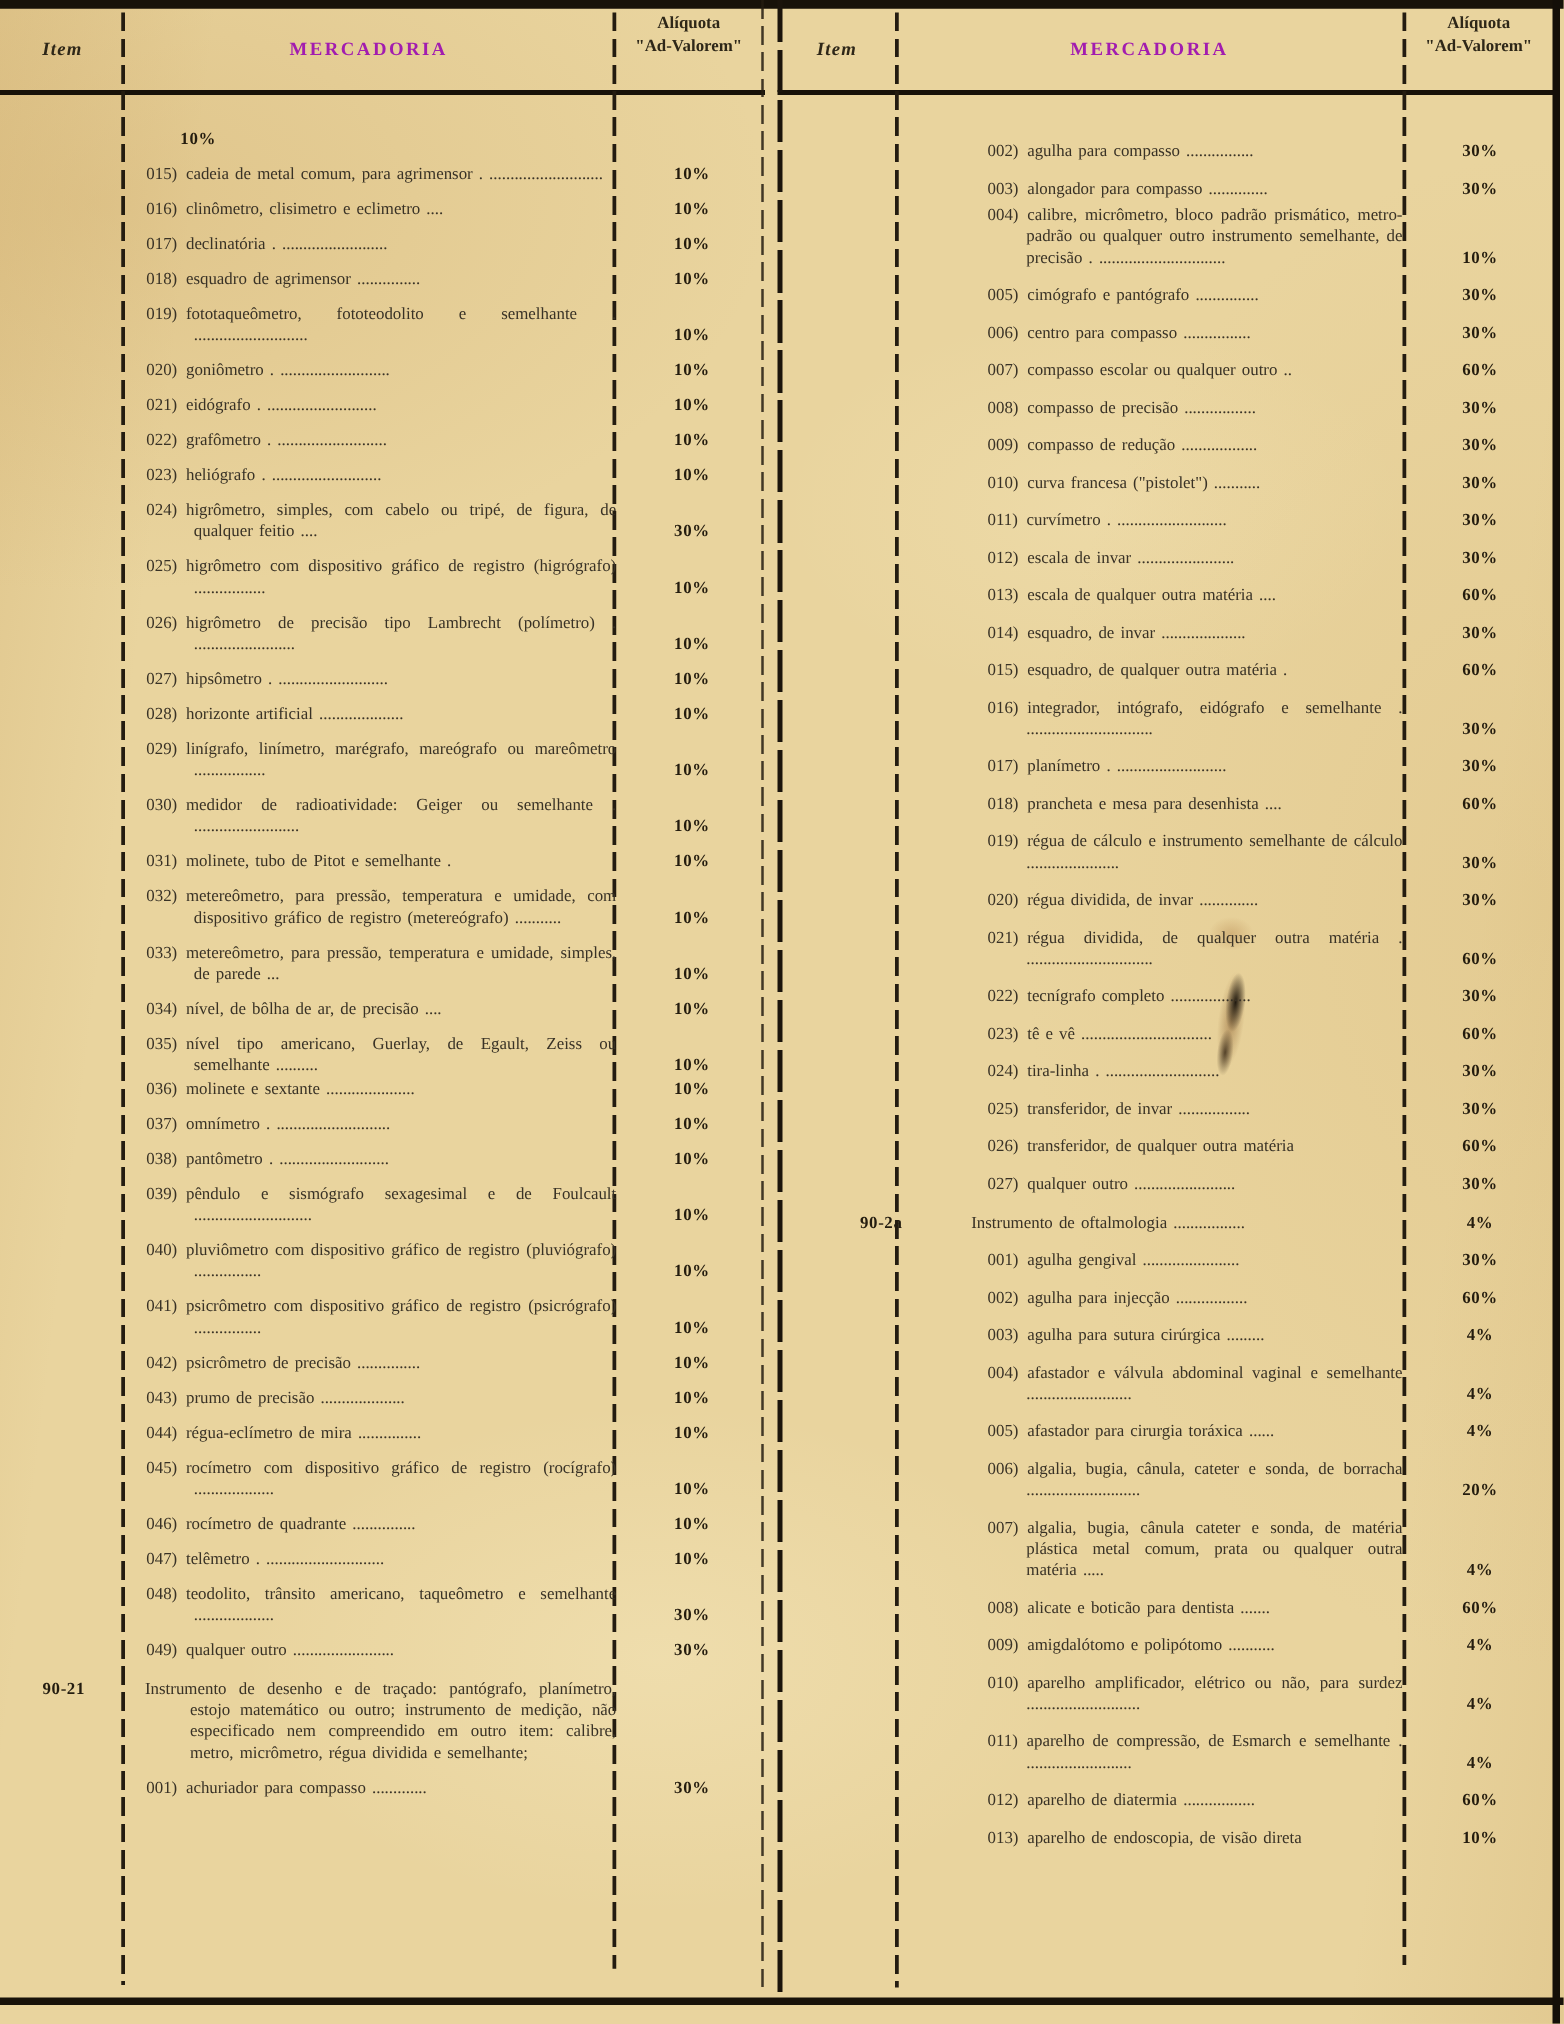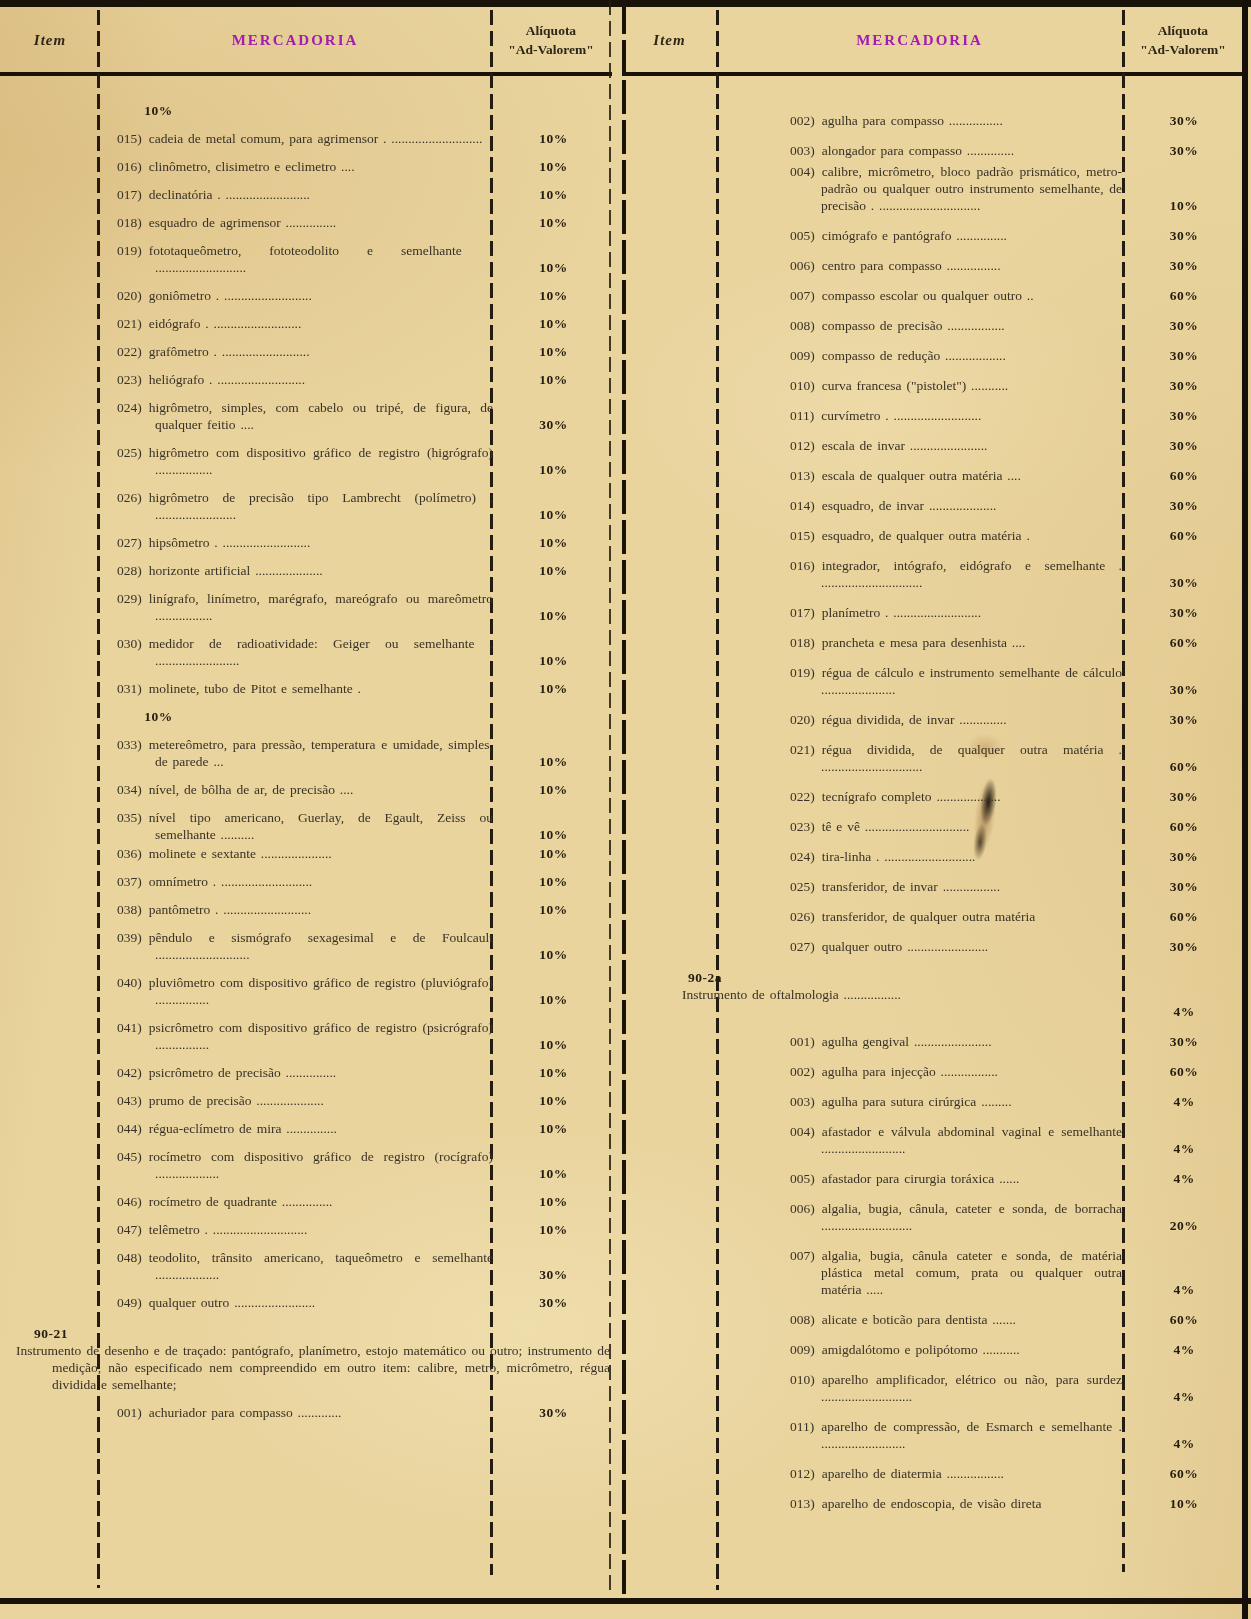--- a/index.html
+++ b/index.html
@@ -26,31 +26,31 @@
 
   .half{position:absolute;top:0;}
   .half.left{left:0;width:612px;}
   .half.right{left:622px;width:622px;}
 
   .hdr{position:absolute;top:8px;left:0;right:0;height:64px;display:flex;}
   .hdr .h-item{width:100px;display:flex;align-items:center;justify-content:center;
     font-weight:bold;font-style:italic;font-size:15px;letter-spacing:1px;color:#2e2718;}
   .hdr .h-merc{flex:1;display:flex;align-items:center;justify-content:center;
     font-weight:bold;font-size:15px;letter-spacing:2px;color:#a21caf;}
-  .hdr .h-aliq{width:122px;display:flex;flex-direction:column;align-items:center;justify-content:center;
+  .hdr .h-aliq{width:122px;display:flex;flex-direction:column;align-items:center;justify-content:flex-start;
     font-weight:bold;font-size:13.5px;color:#2e2718;line-height:19px;}
 
   .tbody{position:absolute;left:0;right:0;}
   .half.left  .tbody{top:88px;padding-top:14px;}
   .half.right .tbody{top:88px;padding-top:24px;padding-left:44px;}
 
   .entry{display:flex;margin-bottom:11px;}
   .half.right .entry{margin-bottom:13px;}
   .entry.tight{margin-top:-9px;}
-  .entry.section{margin-top:14px;flex-direction:column;}
+  .entry.section{margin-top:14px;}
   .cell{box-sizing:border-box;}
   .code{width:100px;flex:none;font-weight:bold;font-size:13.5px;line-height:17px;
     padding-left:34px;color:#241d10;letter-spacing:0.5px;}
   .half.right .code{width:95px;padding-left:22px;}
   .merc{flex:1;font-size:13.5px;line-height:17px;text-align:justify;overflow:hidden;
     padding-left:55px;padding-right:2px;text-indent:-38px;word-spacing:1.5px;}
   .half.right .merc{padding-left:60px;text-indent:-31px;}
   .entry.section .merc{padding-left:52px;text-indent:-36px;}
   .num{padding-right:7px;}
   .rate{width:117px;flex:none;align-self:flex-end;text-align:center;
@@ -183,20 +183,21 @@
     <div class="cell merc"><span class="num">030)</span><span class="txt">medidor de radioatividade: Geiger ou semelhante . .........................</span></div>
     <div class="cell rate">10%</div>
   </div>
       <div class="entry">
     <div class="cell code"></div>
     <div class="cell merc"><span class="num">031)</span><span class="txt">molinete, tubo de Pitot e semelhante .</span></div>
     <div class="cell rate">10%</div>
   </div>
       <div class="entry">
     <div class="cell code"></div>
+    <div class="cell merc"><span class="num">032)</span><span class="txt">metereômetro, para pressão, temperatura e umidade, com dispositivo gráfico de registro (metereógrafo) ...........</span></div>
     <div class="cell rate">10%</div>
   </div>
       <div class="entry">
     <div class="cell code"></div>
     <div class="cell merc"><span class="num">033)</span><span class="txt">metereômetro, para pressão, temperatura e umidade, simples, de parede ...</span></div>
     <div class="cell rate">10%</div>
   </div>
       <div class="entry">
     <div class="cell code"></div>
     <div class="cell merc"><span class="num">034)</span><span class="txt">nível, de bôlha de ar, de precisão ....</span></div>

